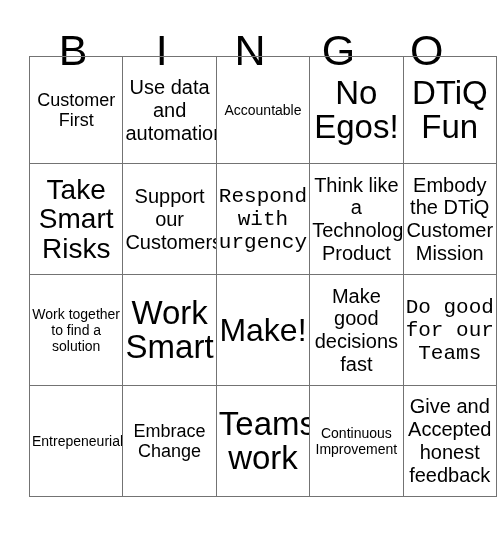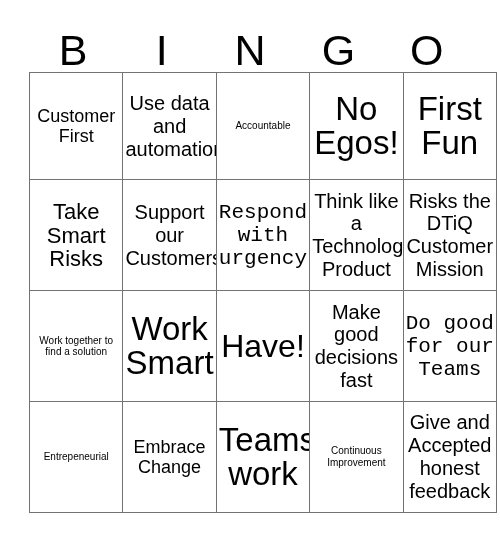--- a/index.html
+++ b/index.html
@@ -37,21 +37,21 @@
     line-height: 44px;
     font-weight: normal;
     letter-spacing: 0px;
     color: #000000;
     -webkit-font-smoothing: antialiased;
   }
   
   #grid {
     position: absolute;
     left: 29px;
-    top: 72px;
+    top: 56px;
     width: 442px;
     height: 441px;
     border-collapse: collapse;
     table-layout: fixed;
     border-radius: 29px;
   }
   #grid td {
     border: 1px solid #737373;
     width: 88.4px;
     height: 88.2px;
@@ -60,26 +60,26 @@
     vertical-align: middle;
     overflow: hidden;
     color: #000000;
   }
   .cell-text {
     display: block;
     width: 100%;
     line-height: 1.02;
   }
   
-  .t-xs  { font-size: 10px; line-height: 1.18; }
-  .t-sm  { font-size: 10px; line-height: 1.16; }
+  .t-xs  { font-size: 14px; line-height: 1.18; }
+  .t-sm  { font-size: 14px; line-height: 1.16; }
   .t-md  { font-size: 20px; line-height: 1.14; }
   .t-lg  { font-size: 18px;   line-height: 1.12; }
   .t-xl  { font-size: 21px;   line-height: 1.10; font-family: Liberation Mono, monospace; }
-  .t-2xl { font-size: 22px;   line-height: 1.06; }
+  .t-2xl { font-size: 28px;   line-height: 1.06; }
   .t-3xl { font-size: 33px;   line-height: 1.04; }
   .t-4xl { font-size: 32px;   line-height: 1.02; }
 </style>
 </head>
 <body>
 
 <div id="card">
 
   <div id="header-row">
     <div class="header-letter">B</div>
@@ -98,49 +98,49 @@
         <td>
             <span class="cell-text t-md">Use data and automation</span>
           </td>
         <td>
             <span class="cell-text t-sm">Accountable</span>
           </td>
         <td>
             <span class="cell-text t-3xl">No Egos!</span>
           </td>
         <td>
-            <span class="cell-text t-3xl">First Fun</span>
+            <span class="cell-text t-3xl">DTiQ Fun</span>
           </td>
       </tr>
       <tr>
         <td>
             <span class="cell-text t-2xl">Take Smart Risks</span>
           </td>
         <td>
             <span class="cell-text t-md">Support our Customers</span>
           </td>
         <td>
             <span class="cell-text t-xl">Respond with urgency</span>
           </td>
         <td>
             <span class="cell-text t-md">Think like a Technology Product</span>
           </td>
         <td>
-            <span class="cell-text t-md">Risks the DTiQ Customer Mission</span>
+            <span class="cell-text t-md">Embody the DTiQ Customer Mission</span>
           </td>
       </tr>
       <tr>
         <td>
             <span class="cell-text t-sm">Work together to find a solution</span>
           </td>
         <td>
             <span class="cell-text t-3xl">Work Smart</span>
           </td>
         <td>
-            <span class="cell-text t-4xl">Have!</span>
+            <span class="cell-text t-4xl">Make!</span>
           </td>
         <td>
             <span class="cell-text t-md">Make good decisions fast</span>
           </td>
         <td>
             <span class="cell-text t-xl">Do good for our Teams</span>
           </td>
       </tr>
       <tr>
         <td>

